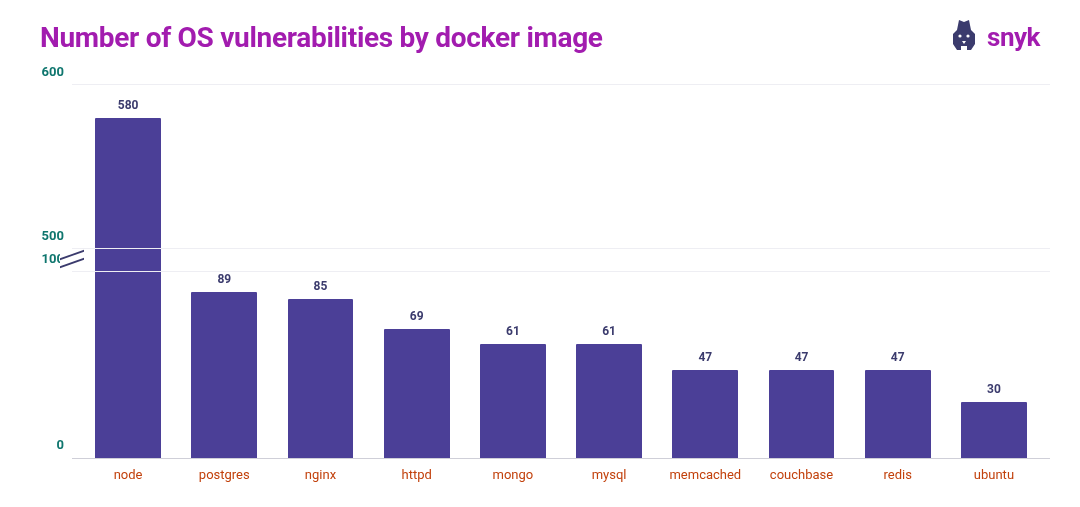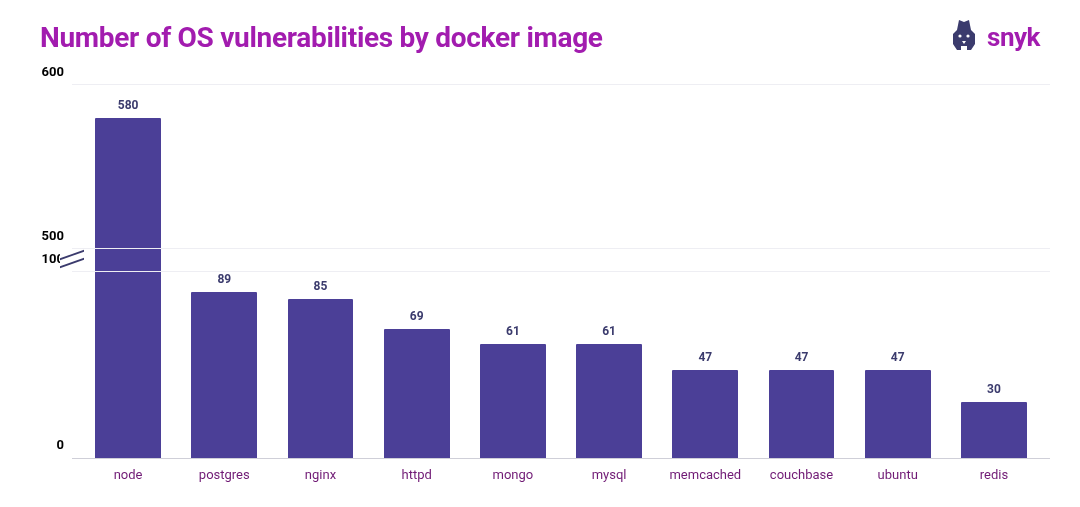--- a/index.html
+++ b/index.html
@@ -48,21 +48,21 @@
     left: 0;
     top: 0;
     bottom: 28px;
     width: 40px;
   }
   .y-tick {
     position: absolute;
     right: 6px;
     font-size: 13px;
     font-weight: 700;
-    color: #000000;
+    color: #0f766e;
     transform: translateY(-50%);
     text-align: right;
   }
   .plot {
     position: absolute;
     left: 42px;
     right: 0;
     top: 0;
     bottom: 28px;
     border-bottom: 1px solid #cfcfd8;
@@ -127,21 +127,21 @@
     bottom: 0;
     height: 26px;
     display: flex;
     justify-content: space-around;
     padding: 0 8px;
   }
   .x-label {
     flex: 1;
     text-align: center;
     font-size: 13px;
-    color: #701a75;
+    color: #c2410c;
     padding-top: 6px;
   }
 </style>
 </head>
 <body>
 
 <div class="header">
   <h1 class="title">Number of OS vulnerabilities by docker image</h1>
   <div class="brand">
     <span class="brand-icon">
@@ -213,16 +213,16 @@
     </div>
   <div class="x-labels">
       <div class="x-label">node</div>
       <div class="x-label">postgres</div>
       <div class="x-label">nginx</div>
       <div class="x-label">httpd</div>
       <div class="x-label">mongo</div>
       <div class="x-label">mysql</div>
       <div class="x-label">memcached</div>
       <div class="x-label">couchbase</div>
+      <div class="x-label">redis</div>
       <div class="x-label">ubuntu</div>
-      <div class="x-label">redis</div>
     </div>
 </div>
 
 </body></html>

